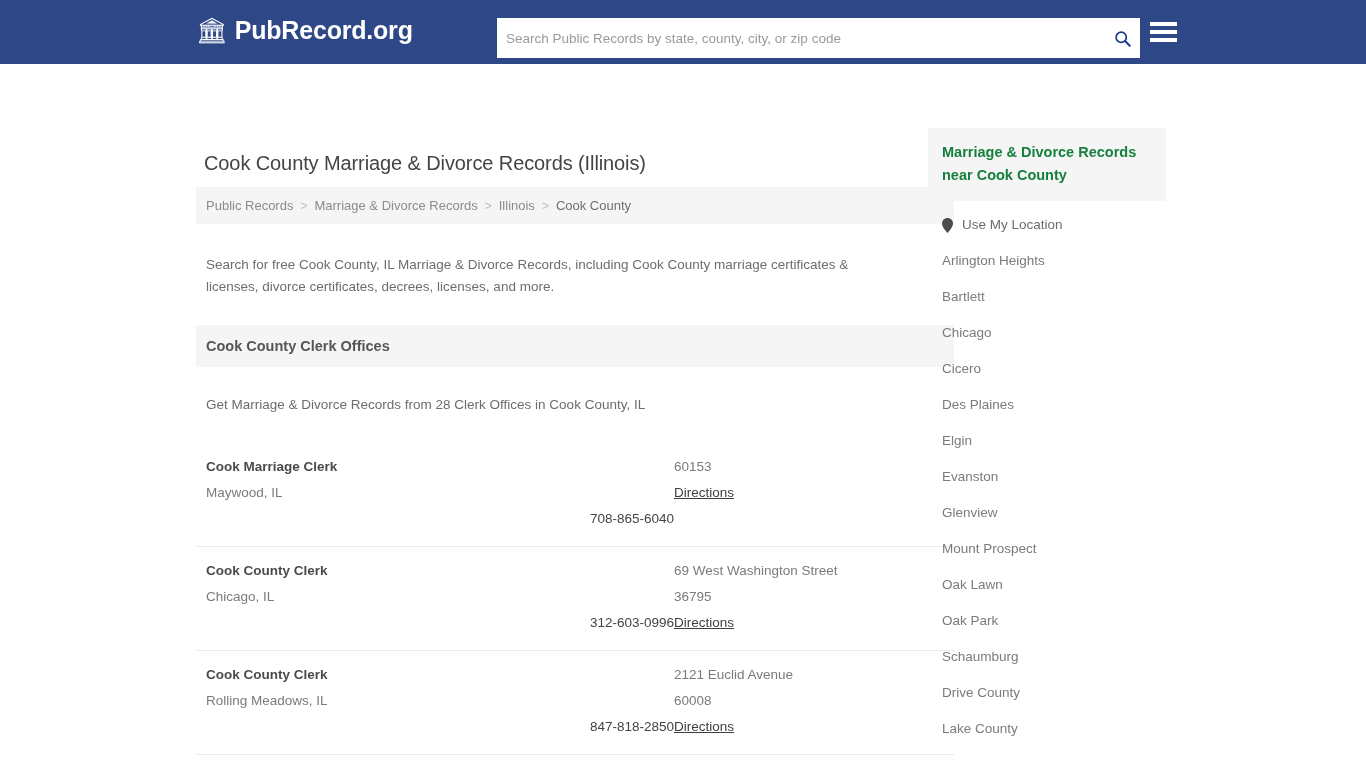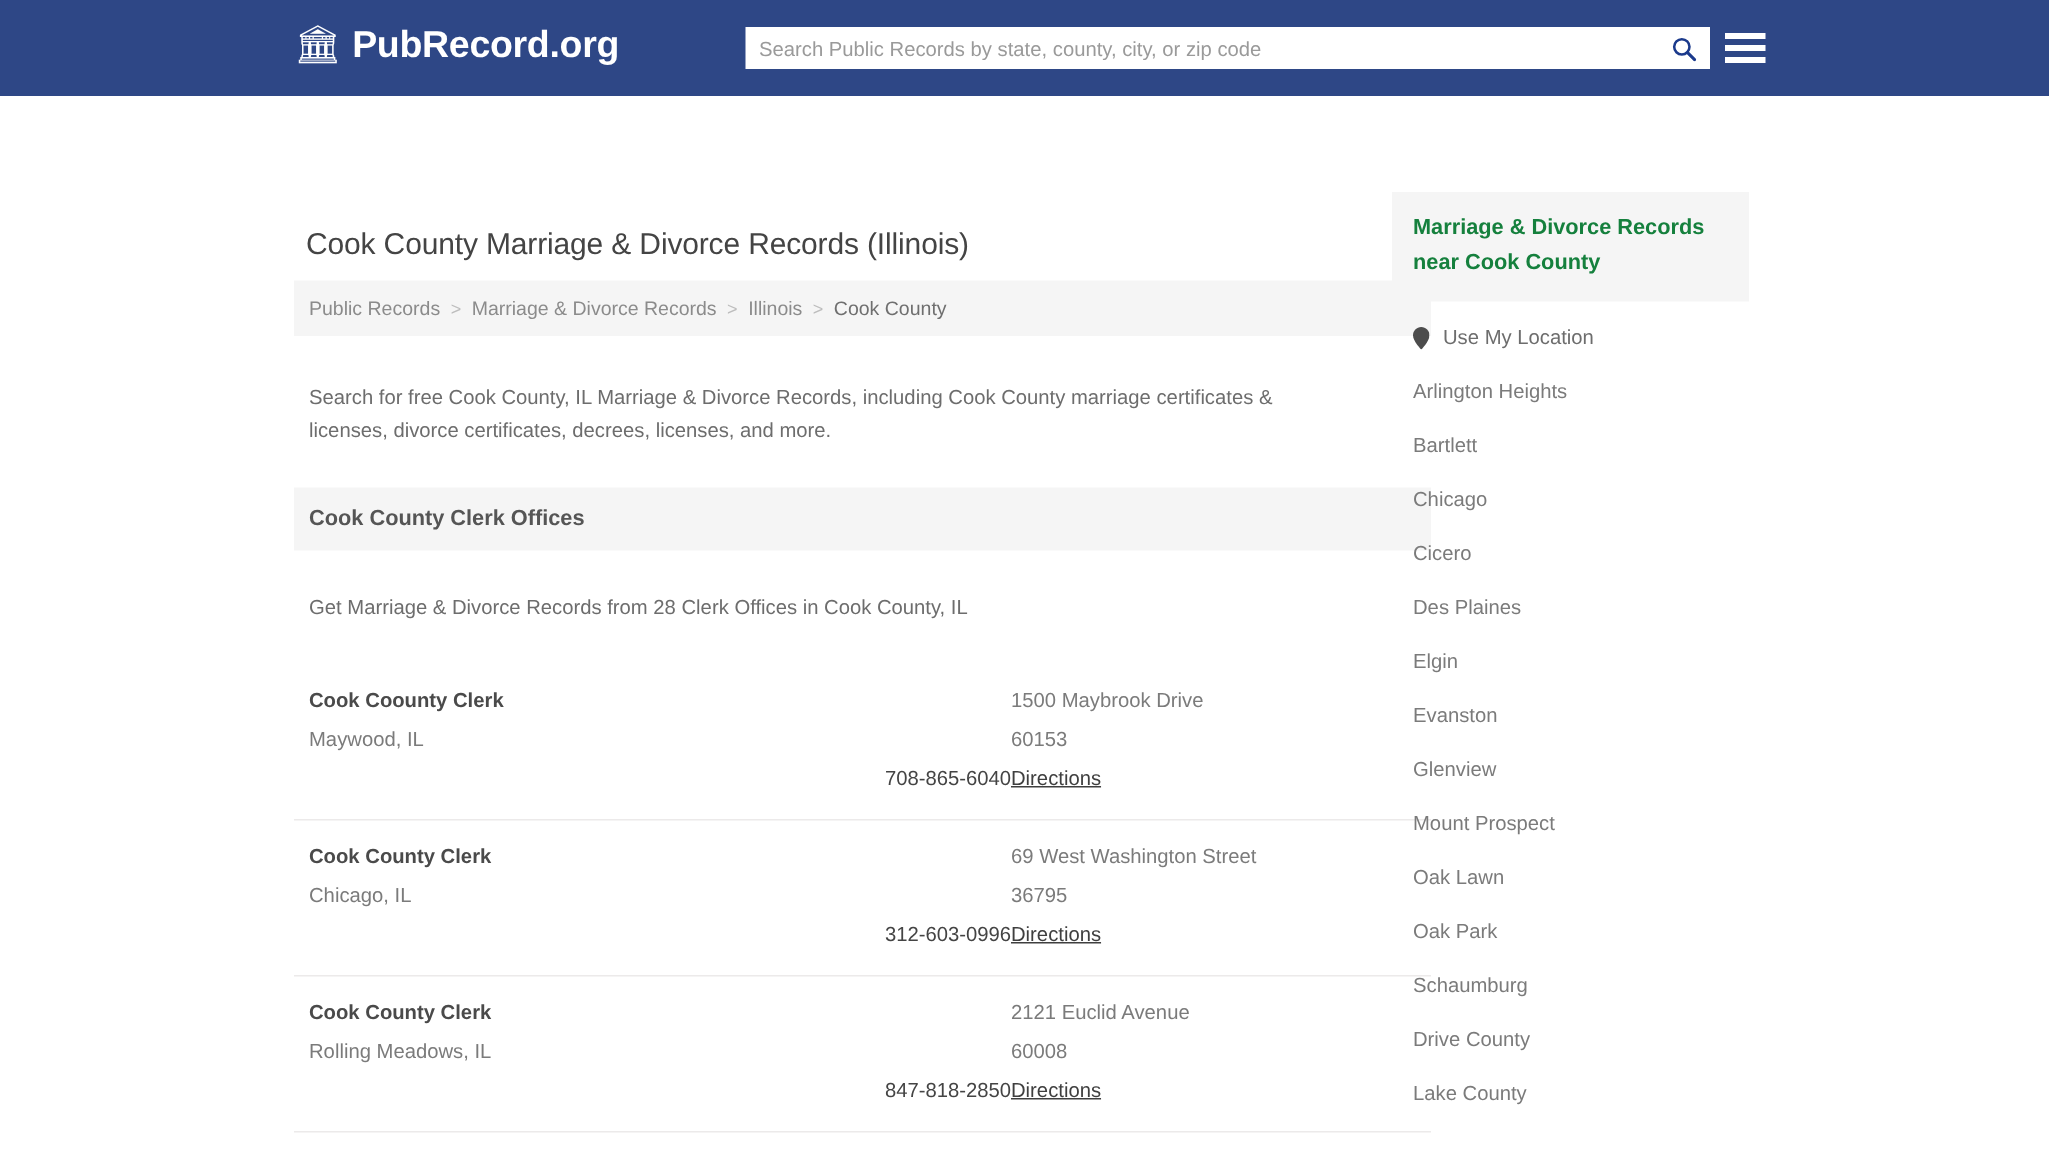--- a/index.html
+++ b/index.html
@@ -44,21 +44,21 @@
     font-size: 25px;
     font-weight: bold;
     letter-spacing: -0.2px;
     line-height: 1;
   }
   .search-wrap {
     position: absolute;
     left: 497px;
     top: 18px;
     width: 643px;
-    height: 28px;
+    height: 40px;
     background: #ffffff;
     display: flex;
     align-items: center;
   }
   .search-input {
     flex: 1;
     height: 26px;
     border: 0;
     outline: 0;
     background: transparent;
@@ -293,26 +293,25 @@
       <p class="intro">Search for free Cook County, IL Marriage &amp; Divorce Records, including Cook County marriage certificates &amp; licenses, divorce certificates, decrees, licenses, and more.</p>
 
       <div class="section-header">Cook County Clerk Offices</div>
 
       <p class="section-sub">Get Marriage &amp; Divorce Records from 28 Clerk Offices in Cook County, IL</p>
 
       <div class="office-list">
 
         <div class="office-row">
           <div class="office-left">
-            <div class="office-name">Cook Coounty Clerk</div>
+            <div class="office-name">Cook Marriage Clerk</div>
             <div class="office-city">Maywood, IL</div>
             <div class="office-phone">708-865-6040</div>
           </div>
           <div class="office-right">
-            <div class="office-street">1500 Maybrook Drive</div>
             <div class="office-zip">60153</div>
             <a class="directions-link" href="#">Directions</a>
           </div>
         </div>
 
         <div class="office-row">
           <div class="office-left">
             <div class="office-name">Cook County Clerk</div>
             <div class="office-city">Chicago, IL</div>
             <div class="office-phone">312-603-0996</div>

